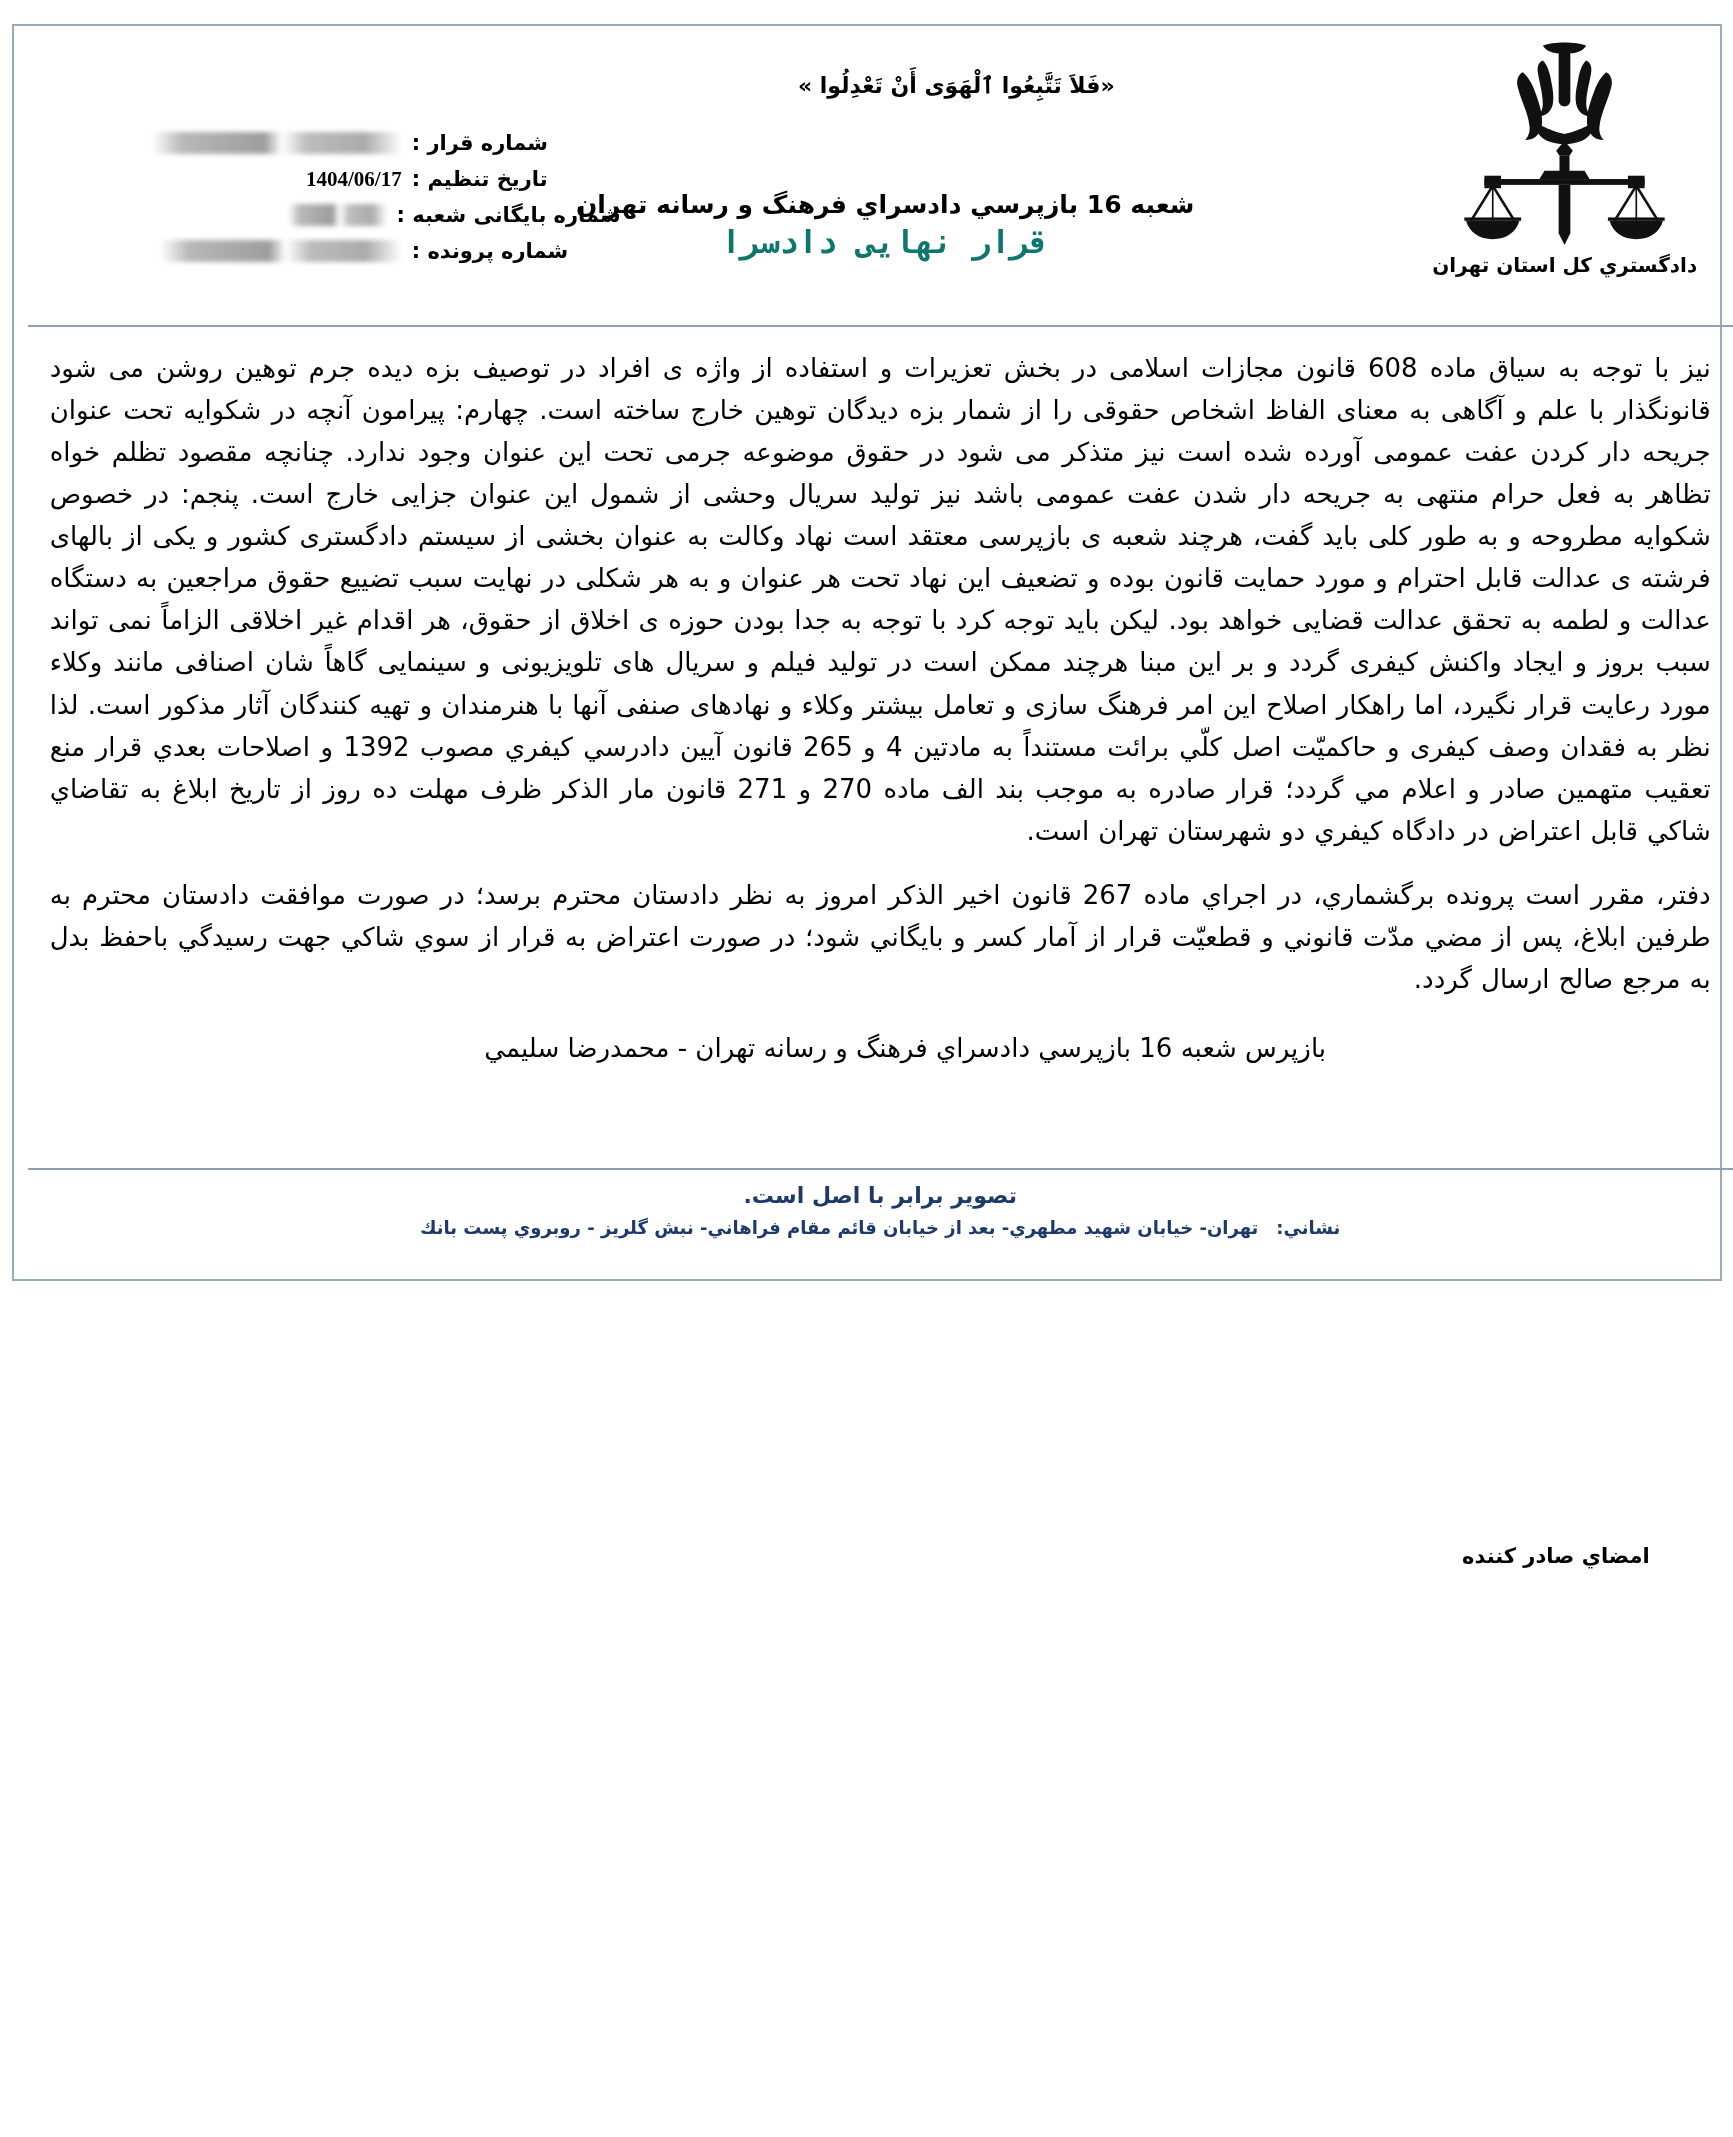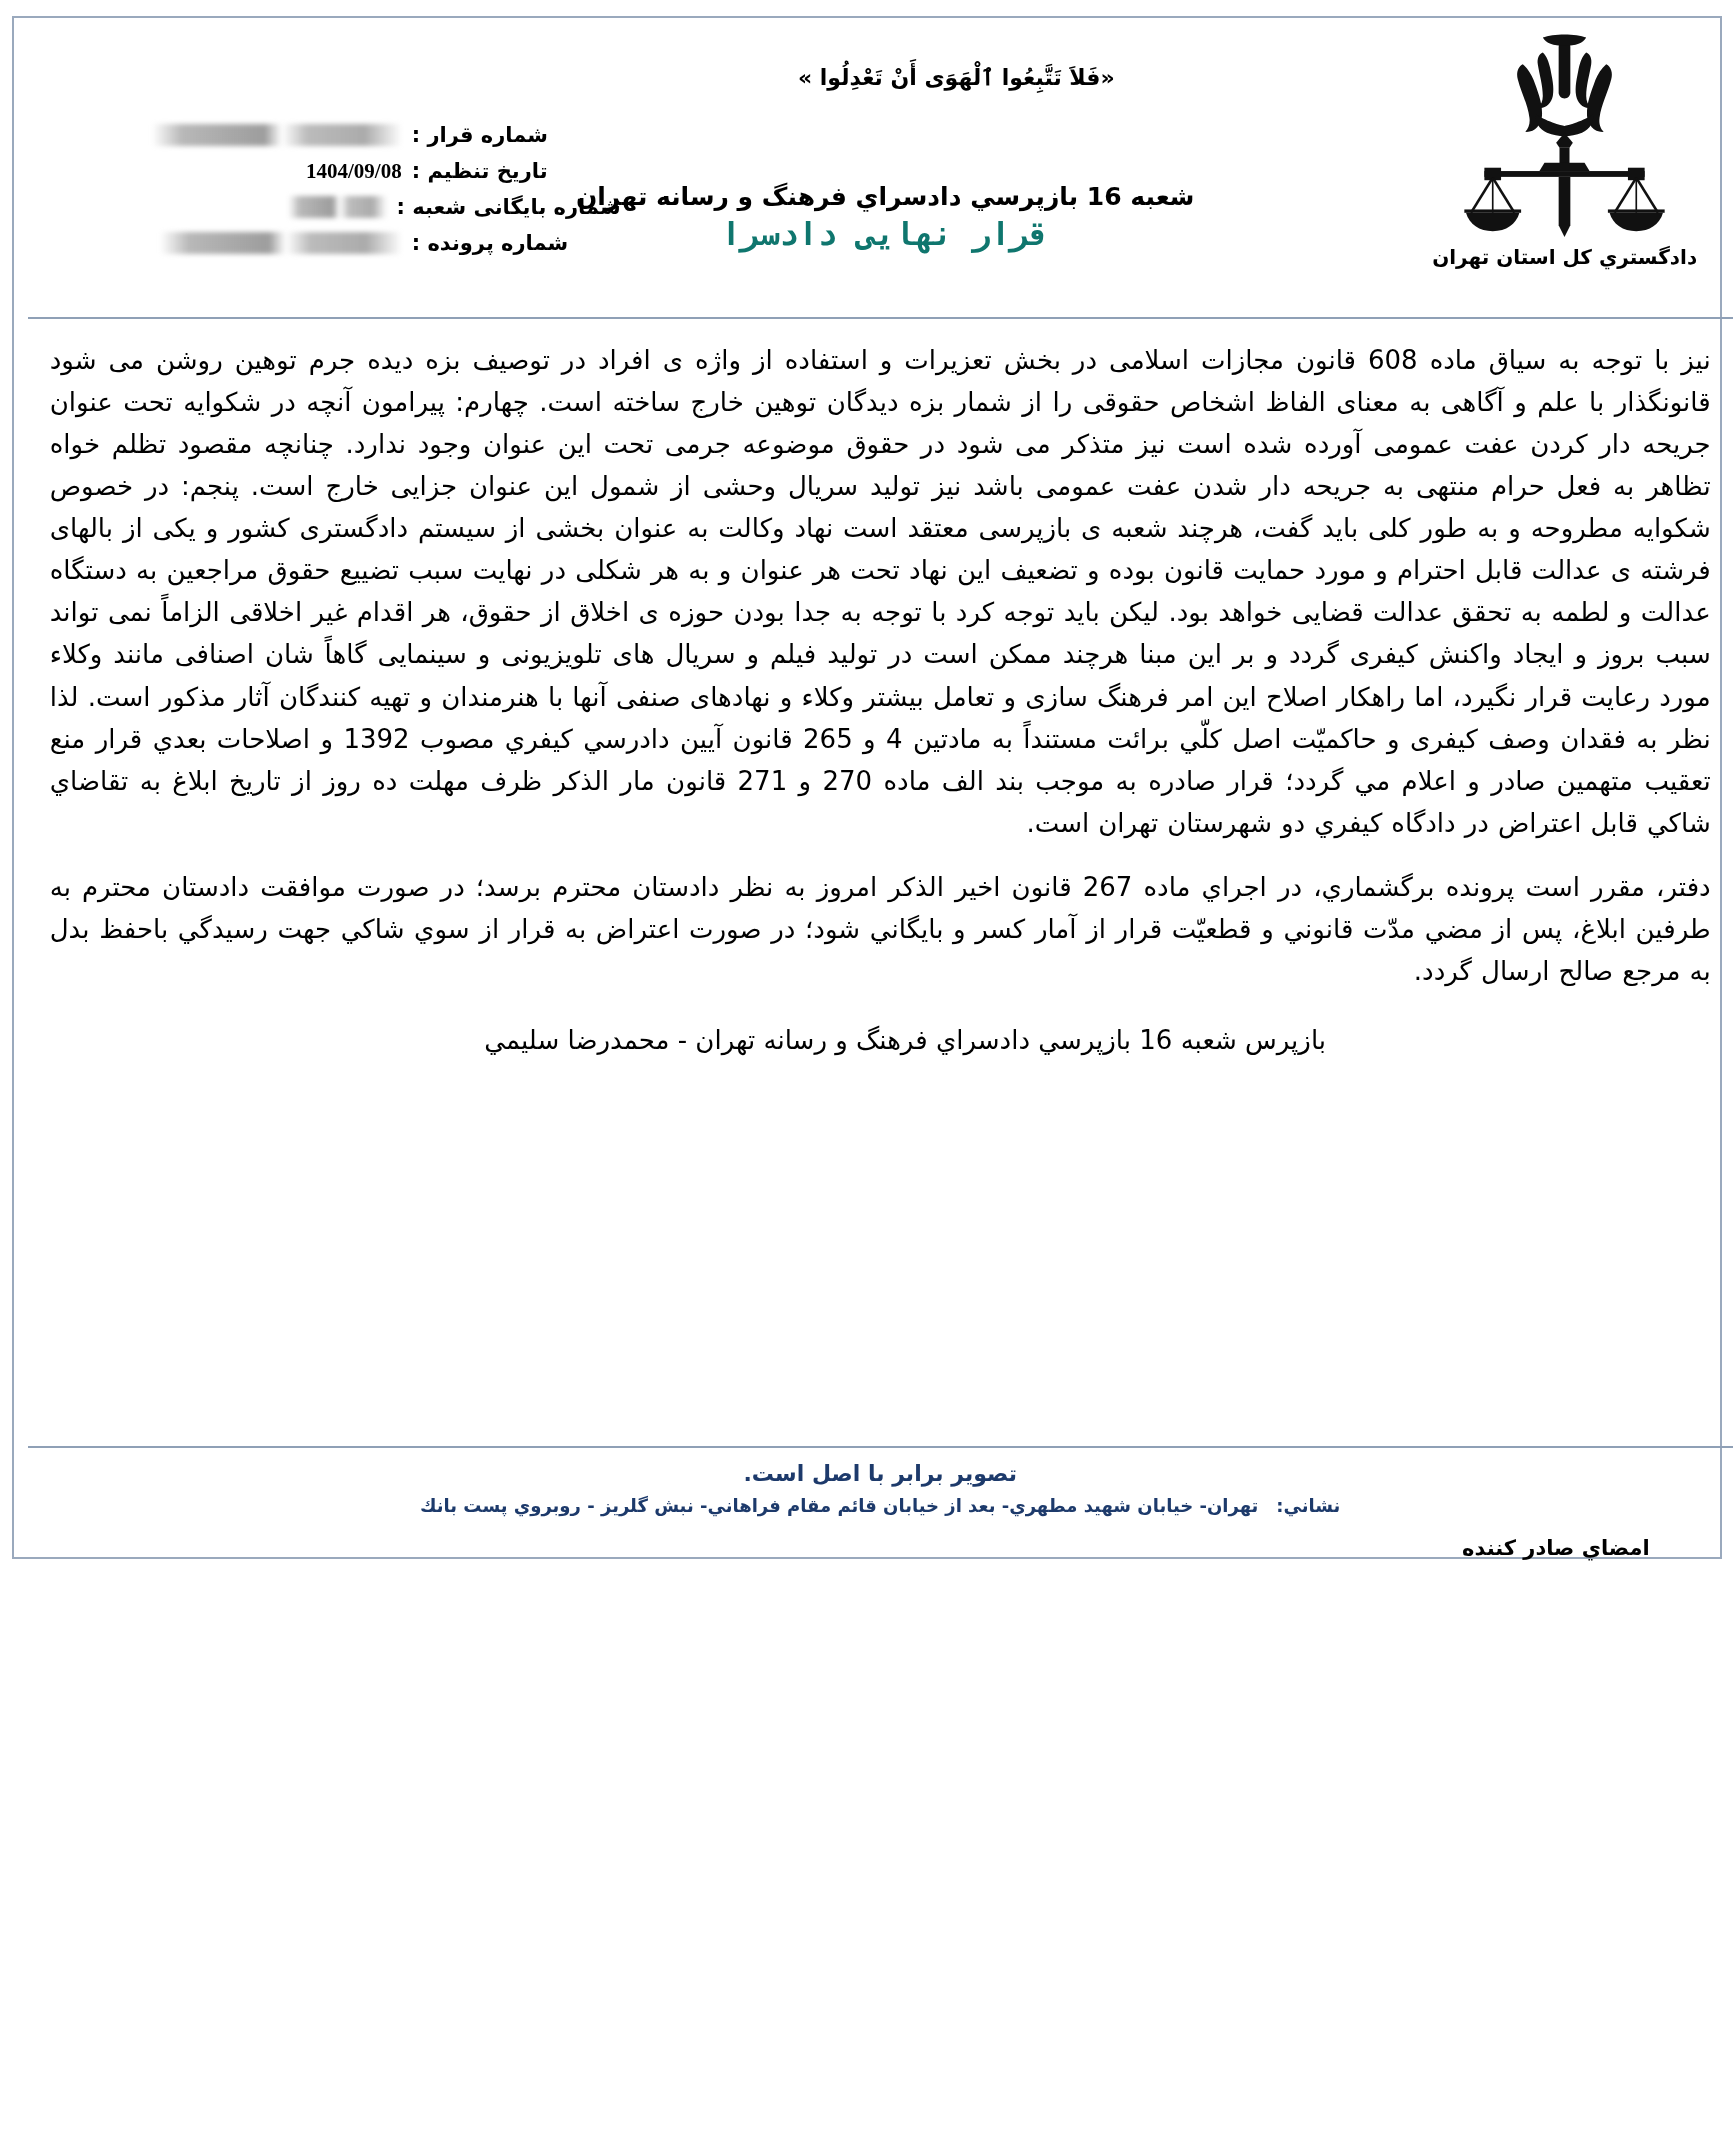--- a/index.html
+++ b/index.html
@@ -21,23 +21,23 @@
     width: 1733px;
     height: 2137px;
     background: #ffffff;
     box-sizing: border-box;
   }
 
   
   .doc-frame {
     position: absolute;
     left: 11.7px;
-    top: 16px;
+    top: 24px;
     width: 1710px;
-    height: 1543px;
+    height: 1257px;
     border: 2.5px solid #9aa9bd;
     box-sizing: border-box;
   }
 
   
   .header {
     position: absolute;
     left: 14px;
     top: 9.2px;
     width: 1705px;
@@ -240,21 +240,21 @@
 
       <div class="meta">
 
         <div class="meta-row">
           <span class="meta-label">شماره قرار :</span>
           <span class="meta-redacted redacted-w1"></span>
         </div>
 
         <div class="meta-row">
           <span class="meta-label">تاریخ تنظیم :</span>
-          <span class="meta-value">1404/09/08</span>
+          <span class="meta-value">1404/06/17</span>
         </div>
 
         <div class="meta-row">
           <span class="meta-label">شماره بایگانی شعبه :</span>
           <span class="meta-redacted redacted-w3"></span>
         </div>
 
         <div class="meta-row">
           <span class="meta-label">شماره پرونده :</span>
           <span class="meta-redacted redacted-w2"></span>

